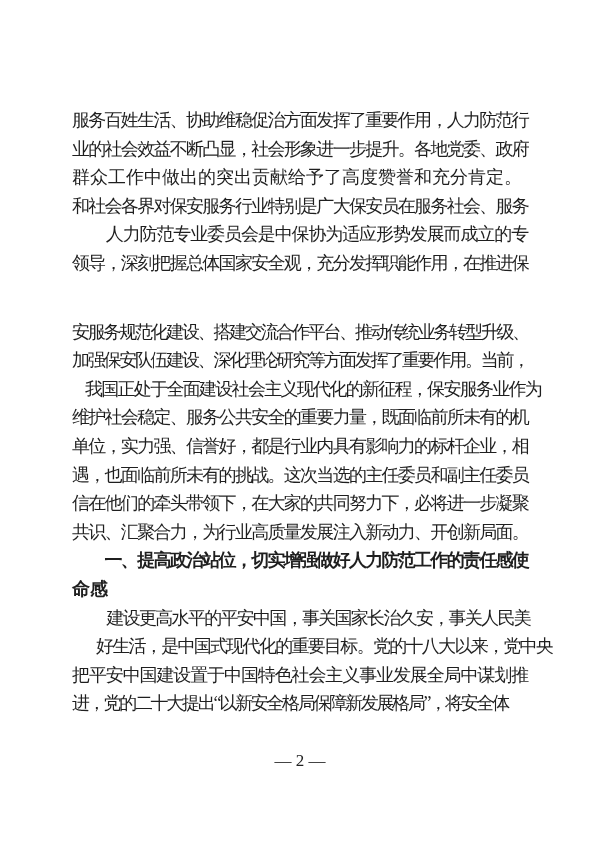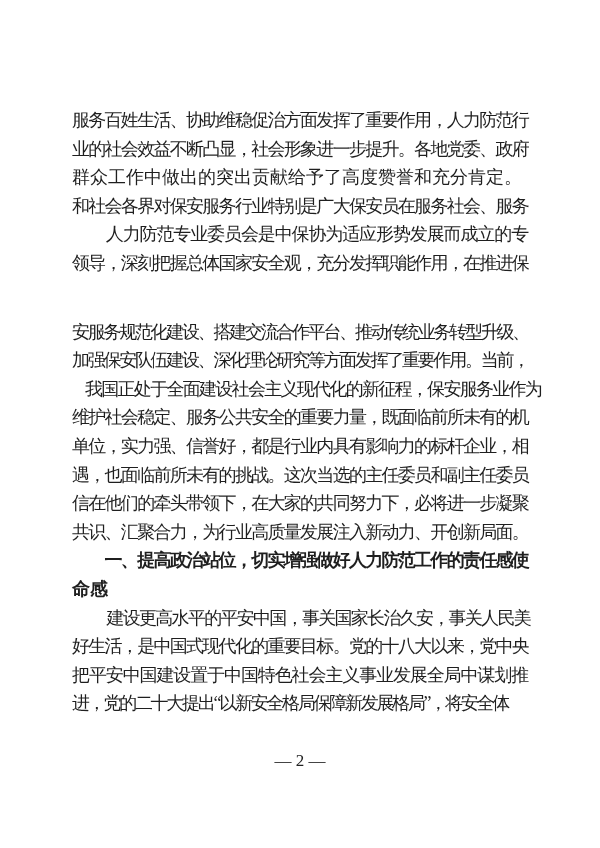--- a/index.html
+++ b/index.html
@@ -61,18 +61,18 @@
       <div class="line body" style="letter-spacing: -2.28px;">加强保安队伍建设、深化理论研究等方面发挥了重要作用。当前，</div>
       <div class="line body" style="letter-spacing: -1.71px; margin-left: 13px;">我国正处于全面建设社会主义现代化的新征程，保安服务业作为</div>
       <div class="line body" style="letter-spacing: -1.71px;">维护社会稳定、服务公共安全的重要力量，既面临前所未有的机</div>
       <div class="line body" style="letter-spacing: -1.71px;">单位，实力强、信誉好，都是行业内具有影响力的标杆企业，相</div>
       <div class="line body" style="letter-spacing: -1.71px;">遇，也面临前所未有的挑战。这次当选的主任委员和副主任委员</div>
       <div class="line body" style="letter-spacing: -1.71px;">信在他们的牵头带领下，在大家的共同努力下，必将进一步凝聚</div>
       <div class="line body" style="letter-spacing: -1.71px;">共识、汇聚合力，为行业高质量发展注入新动力、开创新局面。</div>
       <div class="line heading" style="letter-spacing: -1.71px; text-indent: 32.57px;">一、提高政治站位，切实增强做好人力防范工作的责任感使</div>
       <div class="line heading">命感</div>
       <div class="line body" style="letter-spacing: -1.71px; text-indent: 32.57px; text-align: right;">建设更高水平的平安中国，事关国家长治久安，事关人民美</div>
-      <div class="line body" style="letter-spacing: -1.71px;">好生活，是中国式现代化的重要目标。党的十八大以来，党中央</div>
+      <div class="line body" style="letter-spacing: -1.71px; margin-left: 24px;">好生活，是中国式现代化的重要目标。党的十八大以来，党中央</div>
       <div class="line body" style="letter-spacing: -1.11px;">把平安中国建设置于中国特色社会主义事业发展全局中谋划推</div>
       <div class="line body" style="letter-spacing: -2.28px;">进，党的二十大提出“以新安全格局保障新发展格局”，将安全体</div>
     </div>
   <div class="footer">— 2 —</div>
 </div>
 
 </body></html>

